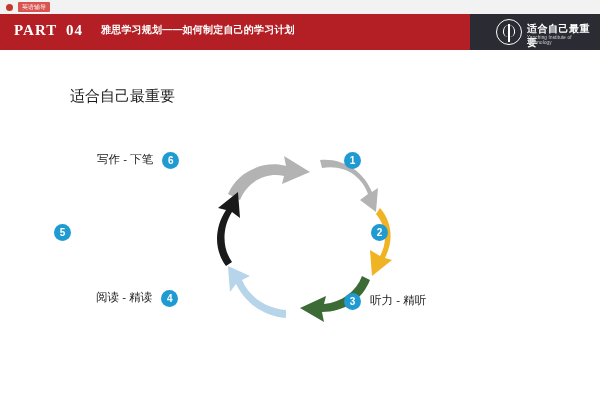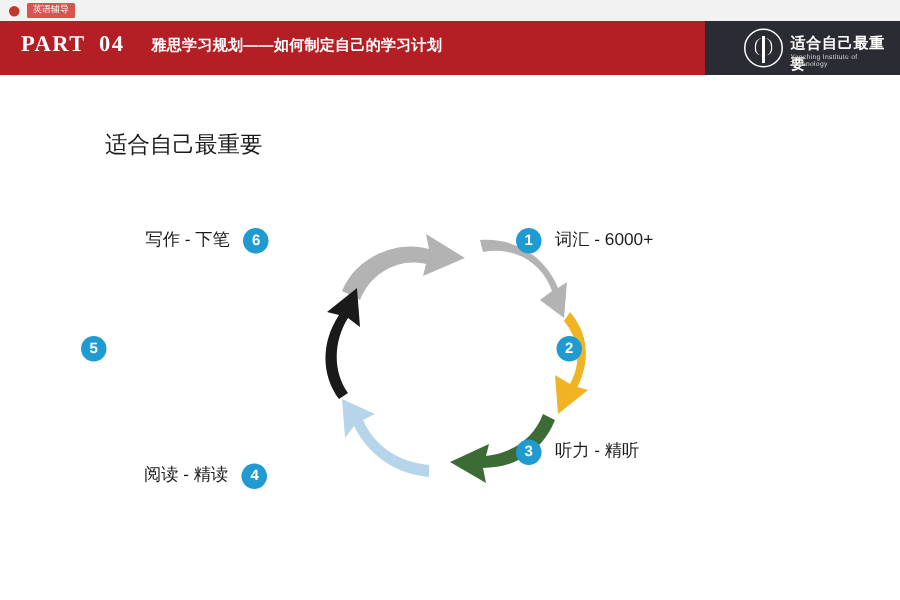--- a/index.html
+++ b/index.html
@@ -239,33 +239,32 @@
 
       <path d="M310 150 C302 170 284 182 262 182 L264 192 L240 178 L266 166 L264 174 C282 172 296 162 302 146 Z" fill="#3d6b35"></path>
 
       <path d="M226 180 C206 178 190 168 182 150 L190 146 L168 136 L170 162 L176 154 C186 174 204 186 226 188 Z" fill="#b7d5ea"></path>
 
       <path d="M172 132 C162 118 162 98 172 82 L180 88 L178 62 L158 78 L166 80 C154 98 154 120 166 136 Z" fill="#1a1a1a"></path>
     </svg>
 
     <div class="node right" style="top:22px; left:284px;">
       <div class="bullet">1</div>
-      <div class="lbl">词汇 - 6000+</div>
     </div>
 
     <div class="node right" style="top:94px; left:311px;">
       <div class="bullet">2</div>
     </div>
 
     <div class="node right" style="top:163px; left:284px;">
       <div class="bullet">3</div>
       <div class="lbl">听力 - 精听</div>
     </div>
 
-    <div class="node left" style="top:179px; left:36px;">
+    <div class="node left" style="top:160px; left:36px;">
       <div class="lbl">阅读 - 精读</div>
       <div class="bullet">4</div>
     </div>
 
     <div class="node left" style="top:94px; left:-6px;">
       <div class="bullet">5</div>
     </div>
 
     <div class="node left" style="top:22px; left:37px;">
       <div class="lbl">写作 - 下笔</div>

